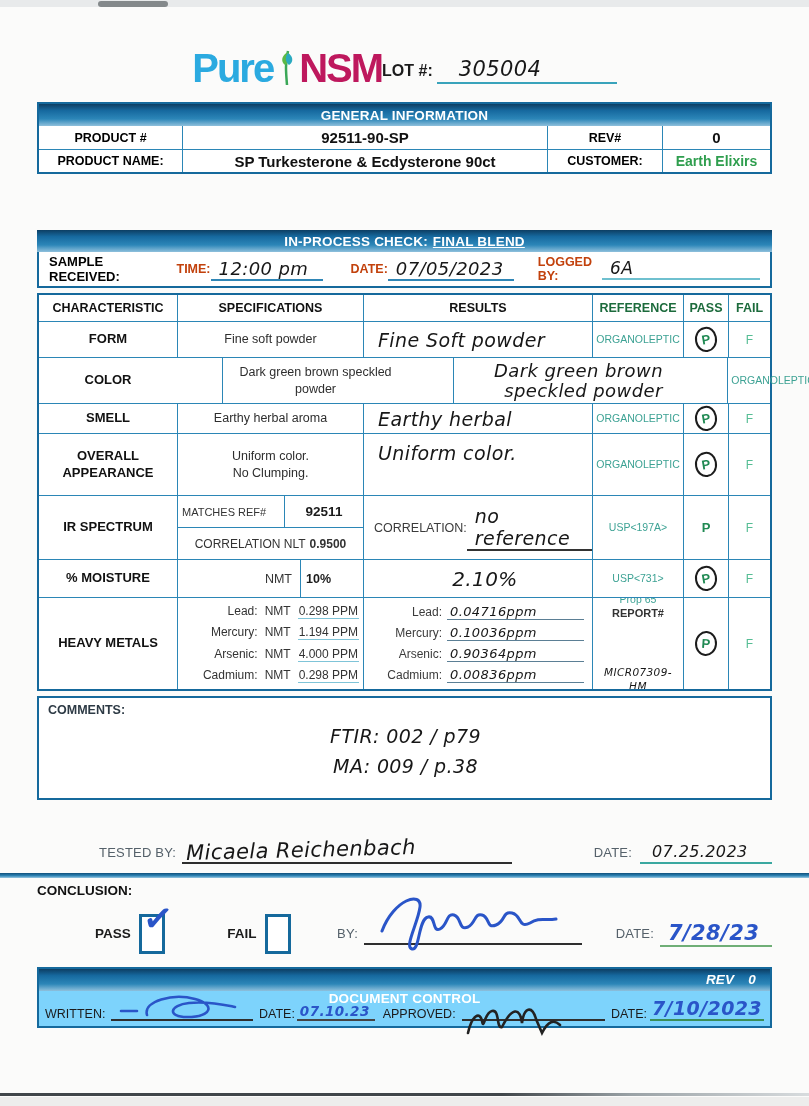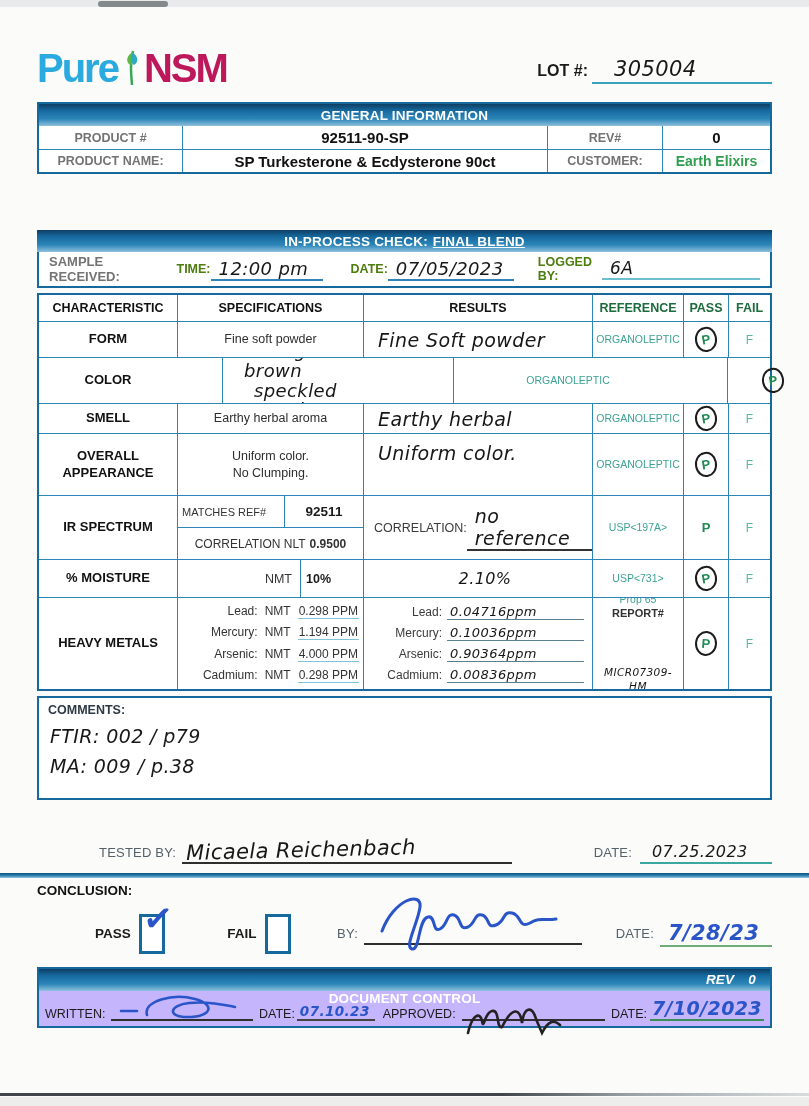--- a/index.html
+++ b/index.html
@@ -13,21 +13,21 @@
   }
   .scan-strip-top { position:absolute; top:0; left:0; width:100%; height:7px; background:#e8eaeb; }
   .scan-smudge { position:absolute; top:1px; left:98px; width:70px; height:6px; background:#5a5f62; opacity:.7; border-radius:3px; }
   .scan-line-bottom { position:absolute; top:1093px; left:0; width:100%; height:2.5px;
     background:linear-gradient(90deg,#40464a 0%,#40464a 62%,#9aa2a6 78%,#d8dcde 100%); }
   .scan-strip-bottom { position:absolute; bottom:0; left:0; width:100%; height:9px; background:#ededec; }
 
   .sheet { position:absolute; left:37px; top:7px; width:735px; }
 
   
-  .top-row { margin-top:40px; display:flex; justify-content:space-between; align-items:flex-end; }
+  .top-row { margin-top:40px; display:flex; justify-content:center; align-items:flex-end; }
   .logo { display:flex; align-items:flex-end; line-height:1; }
   .logo-pure { font-size:40px; font-weight:800; color:#2baae0; letter-spacing:-2px; }
   .logo-nsm  { font-size:40px; font-weight:800; color:#be185d; letter-spacing:-2px; }
   .logo-leaf { margin:0 1px -2px 3px; }
   .lot-block { display:flex; align-items:baseline; margin-bottom:4px; }
   .lot-label { font-size:16px; font-weight:bold; }
   .lot-uline { border-bottom:2.2px solid #39a3bb; min-width:180px; margin-left:4px; text-align:left; padding:0 10px 1px 22px; }
 
   
   .hand { font-family:"DejaVu Sans", cursive; font-style:italic; letter-spacing:.4px; color:#171717; }
@@ -41,30 +41,30 @@
     height:22px; font-size:13.5px; letter-spacing:.2px;
   }
   .outline { border:2.5px solid #15699c; background:#fff; }
 
   
   .gi { margin-top:14px; }
   .gi-grid { display:grid; grid-template-columns:143px 365px 115px 1fr; }
   .gi-cell { border-left:1.8px solid #2b86b6; display:flex; align-items:center; justify-content:center; height:23px; }
   .gi-cell:first-child { border-left:none; }
   .gi-row2 .gi-cell { border-top:1.8px solid #2b86b6; }
-  .lbl-blue { color:#737373; font-weight:bold; font-size:12.5px; }
+  .lbl-blue { color:#000000; font-weight:bold; font-size:12.5px; }
   .val-bold { font-weight:bold; font-size:15px; color:#111; }
   .val-green { font-weight:bold; font-size:14px; color:#2f9e4e; }
 
   
   .ip { margin-top:56px; }
   .stage-underline { text-decoration:underline; margin-left:5px; }
   .sample-row { border:2.2px solid #15699c; border-top:none; background:#fff; height:36px;
     display:flex; align-items:center; padding:0 10px; }
-  .lbl-teal { color:#4d7c0f; font-weight:bold; font-size:12.5px; }
+  .lbl-teal { color:#c2410c; font-weight:bold; font-size:12.5px; }
   .u-blue  { border-bottom:2px solid #2f86b6; }
   .u-teal  { border-bottom:2px solid #6fc0cf; }
   .u-dark  { border-bottom:2px solid #333; }
   .fill-line { display:inline-block; padding:0 8px 0 8px; }
 
   
   .check-table { margin-top:5px; }
   .trow { display:grid; grid-template-columns:138px 186px 229px 91px 45px 1fr; }
   .trow + .trow { border-top:1.8px solid #2b86b6; }
   .td { border-left:1.8px solid #2b86b6; display:flex; align-items:center; justify-content:center;
@@ -107,21 +107,21 @@
   .hm-res { flex-direction:column; align-items:stretch; padding:4px 8px; gap:1px; justify-content:space-around; }
   .hm-res-line { display:flex; align-items:baseline; }
   .hm-res-label { width:70px; text-align:right; font-size:12px; color:#3b3b3b; margin-right:5px; }
   .hm-res-val { flex:1; border-bottom:1.6px solid #5b7f95; text-align:left; padding-left:3px; font-size:13px; }
   .hm-ref-bold { color:#333; font-weight:bold; font-size:11px; }
   .hm-ref-hand { font-size:10.5px; border-bottom:1.5px solid #333; padding:0 2px 1px;margin-top:44px; }
 
   
   .comments { margin-top:5px; height:104px; padding:5px 9px; }
   .comments-label { font-size:12.5px; font-weight:bold; color:#2d3a45; }
-  .comment-line { font-size:19px; margin-top:8px; margin-left:2px; }
+  .comment-line { font-size:19px; margin-top:8px; margin-left:2px;text-align:center; }
 
   
   .tested-row { margin-top:38px; display:flex; align-items:baseline; padding-left:62px; }
   .lbl-gray { color:#55616a; font-size:13px; letter-spacing:.2px; }
   .sig-name { font-size:21px; transform:rotate(-1.5deg); display:inline-block; }
   .tested-sig { border-bottom:2px solid #2e2e2e; min-width:330px; margin-left:6px; padding:0 10px 0 4px; }
   .tested-date { border-bottom:2.2px solid #3aa8a0; min-width:132px; margin-left:8px; padding:0 6px 1px 12px; font-size:16px; }
   .hrule { margin:9px 0 0 -37px; width:809px; height:4.5px;
     background:linear-gradient(180deg,#0f4f7b 0%,#2e84b5 55%,#9cc9e2 100%); }
   .conclusion-label { margin-top:5px; font-weight:bold; font-size:13.5px; color:#111; }
@@ -133,21 +133,21 @@
   .by-sig { border-bottom:2px solid #2e2e2e; width:265px; margin-left:6px; position:relative; height:22px; }
   .by-sig svg { position:absolute; bottom:-8px; left:10px; }
   .concl-date { border-bottom:2.6px solid #6fae76; min-width:112px; margin-left:6px; padding:0 4px 0 8px;
     font-size:21px; font-weight:bold; }
 
   
   .dc { margin-top:13px; }
   .dc-bar { position:relative; }
   .dc-title { position:absolute; left:0; right:0; text-align:center;margin-top:38px; }
   .dc-rev { position:absolute; right:14px; display:flex; gap:14px;font-style:italic; }
-  .dc-body { height:35px; display:flex; align-items:flex-end; padding:0 6px 5px 6px; background:#c4b5fd; }
+  .dc-body { height:35px; display:flex; align-items:flex-end; padding:0 6px 5px 6px; background:#7dd3fc; }
   .lbl-black { font-size:12.5px; color:#1b1b1b; }
   .dc-sig { border-bottom:2px solid #2e2e2e; width:148px; margin:0 6px; position:relative; height:20px; }
   .dc-sig svg { position:absolute; bottom:-6px; left:6px; }
   .dc-date1 { border-bottom:2px solid #444; margin-left:2px; padding:0 5px 0 3px; font-size:13.5px; font-weight:bold; }
   .dc-appr-sig { border-bottom:2px solid #2e2e2e; width:150px; margin:0 6px; position:relative; height:20px; }
   .dc-date2 { margin-left:3px; padding:0 2px; font-size:19px; font-weight:bold; border-bottom:2px solid #3a8f58;margin-top:9px; }
 </style>
 </head>
 <body>
 
@@ -226,20 +226,24 @@
       <div class="td pass-cell">
           <span class="circle">
             <span>P</span>
           </span>
         </div>
       <div class="td fail-cell">F</div>
     </div>
 
     <div class="trow r-color">
       <div class="td char">COLOR</div>
+      <div class="td spec">
+          <span>Dark green brown speckled</span>
+          <span>powder</span>
+        </div>
       <div class="td res" style="flex-direction:column; align-items:center; justify-content:center; line-height:1.1;padding-left:21px;">
         <span class="hand" style="font-size:18px;">Dark green brown</span>
         <span class="hand" style="font-size:18px; margin-left:10px;">speckled powder</span>
       </div>
       <div class="td ref">ORGANOLEPTIC</div>
       <div class="td pass-cell">
           <span class="circle">
             <span>P</span>
           </span>
         </div>
@@ -306,21 +310,21 @@
     <div class="trow r-moist">
       <div class="td char">% MOISTURE</div>
       <div class="td moist-spec">
         <div class="moist-spec-inner">
           <span class="moist-nmt">NMT</span>
           <span class="moist-div"></span>
           <span class="moist-val">10%</span>
         </div>
       </div>
       <div class="td res" style="justify-content:center;">
-          <span class="hand" style="font-size:16px;">2.10%</span>
+          <span class="hand" style="font-size:20px;">2.10%</span>
         </div>
       <div class="td ref">USP&lt;731&gt;</div>
       <div class="td pass-cell">
           <span class="circle">
             <span>P</span>
           </span>
         </div>
       <div class="td fail-cell">F</div>
     </div>
 

